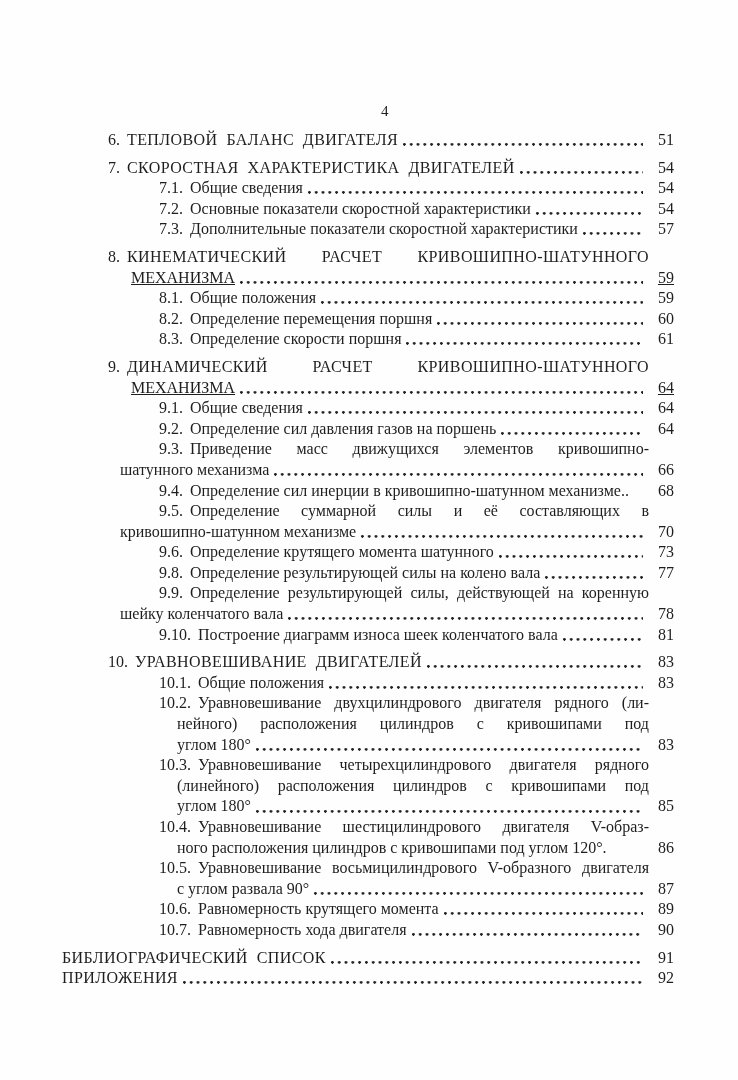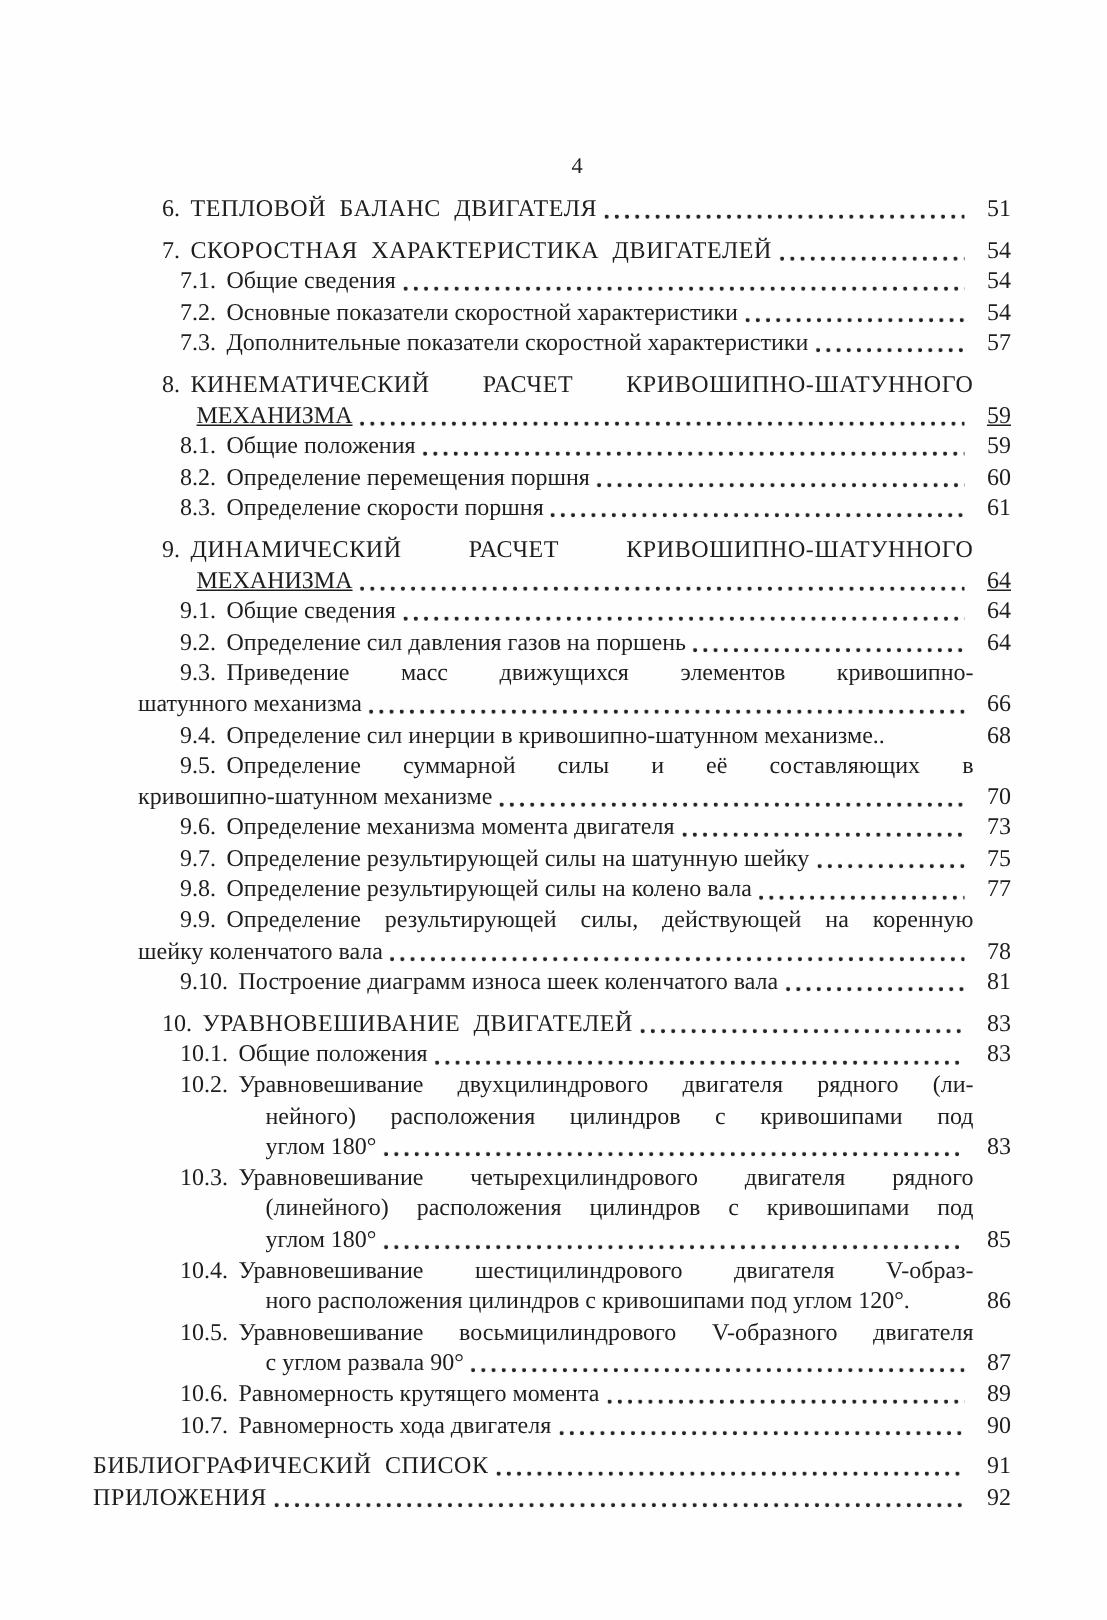--- a/index.html
+++ b/index.html
@@ -25,22 +25,22 @@
     align-items:stretch;
     height:20.6px;
     line-height:20.6px;
     padding-right:64px;
     white-space:nowrap;
   }
   .row.gap{margin-top:7px;}
   .row.ws{word-spacing:4.5px;}
   .lvl-ch{padding-left:108px;}
   .lvl-chc{padding-left:131px;text-decoration:underline;}
-  .lvl-sub{padding-left:120px;}
-  .lvl-subc{padding-left:92px;justify-content:flex-end;}
+  .lvl-sub{padding-left:120px;margin-left:39px;}
+  .lvl-subc{padding-left:120px;justify-content:flex-end;}
   .lvl-subc10{padding-left:177px;}
   .lvl-top{padding-left:62px;}
   .lvl-ch .t-text,.lvl-top .t-text{letter-spacing:.4px;}
   .t-num{margin-right:7px;flex:0 0 auto;}
   .t-text{flex:0 1 auto;}
   .dots{
     flex:1 1 auto;
     min-width:6px;
     align-self:flex-end;
     height:5px;
@@ -154,29 +154,23 @@
         <span class="t-page">68</span>
       </div>
       <div class="row lvl-sub just"><span class="t-num">9.5.</span><span class="t-text">Определение суммарной силы и её составляющих в</span></div>
       <div class="row lvl-subc">
         <span class="t-text">кривошипно-шатунном механизме</span>
         <span class="dots"></span>
         <span class="t-page">70</span>
       </div>
       <div class="row lvl-sub">
         <span class="t-num">9.6.</span>
-        <span class="t-text">Определение механизма момента двигателя</span>
+        <span class="t-text">Определение крутящего момента шатунного</span>
         <span class="dots"></span>
         <span class="t-page">73</span>
-      </div>
-      <div class="row lvl-sub">
-        <span class="t-num">9.7.</span>
-        <span class="t-text">Определение результирующей силы на шатунную шейку</span>
-        <span class="dots"></span>
-        <span class="t-page">75</span>
       </div>
       <div class="row lvl-sub">
         <span class="t-num">9.8.</span>
         <span class="t-text">Определение результирующей силы на колено вала</span>
         <span class="dots"></span>
         <span class="t-page">77</span>
       </div>
       <div class="row lvl-sub just"><span class="t-num">9.9.</span><span class="t-text">Определение результирующей силы, действующей на коренную</span></div>
       <div class="row lvl-subc">
         <span class="t-text">шейку коленчатого вала</span>

